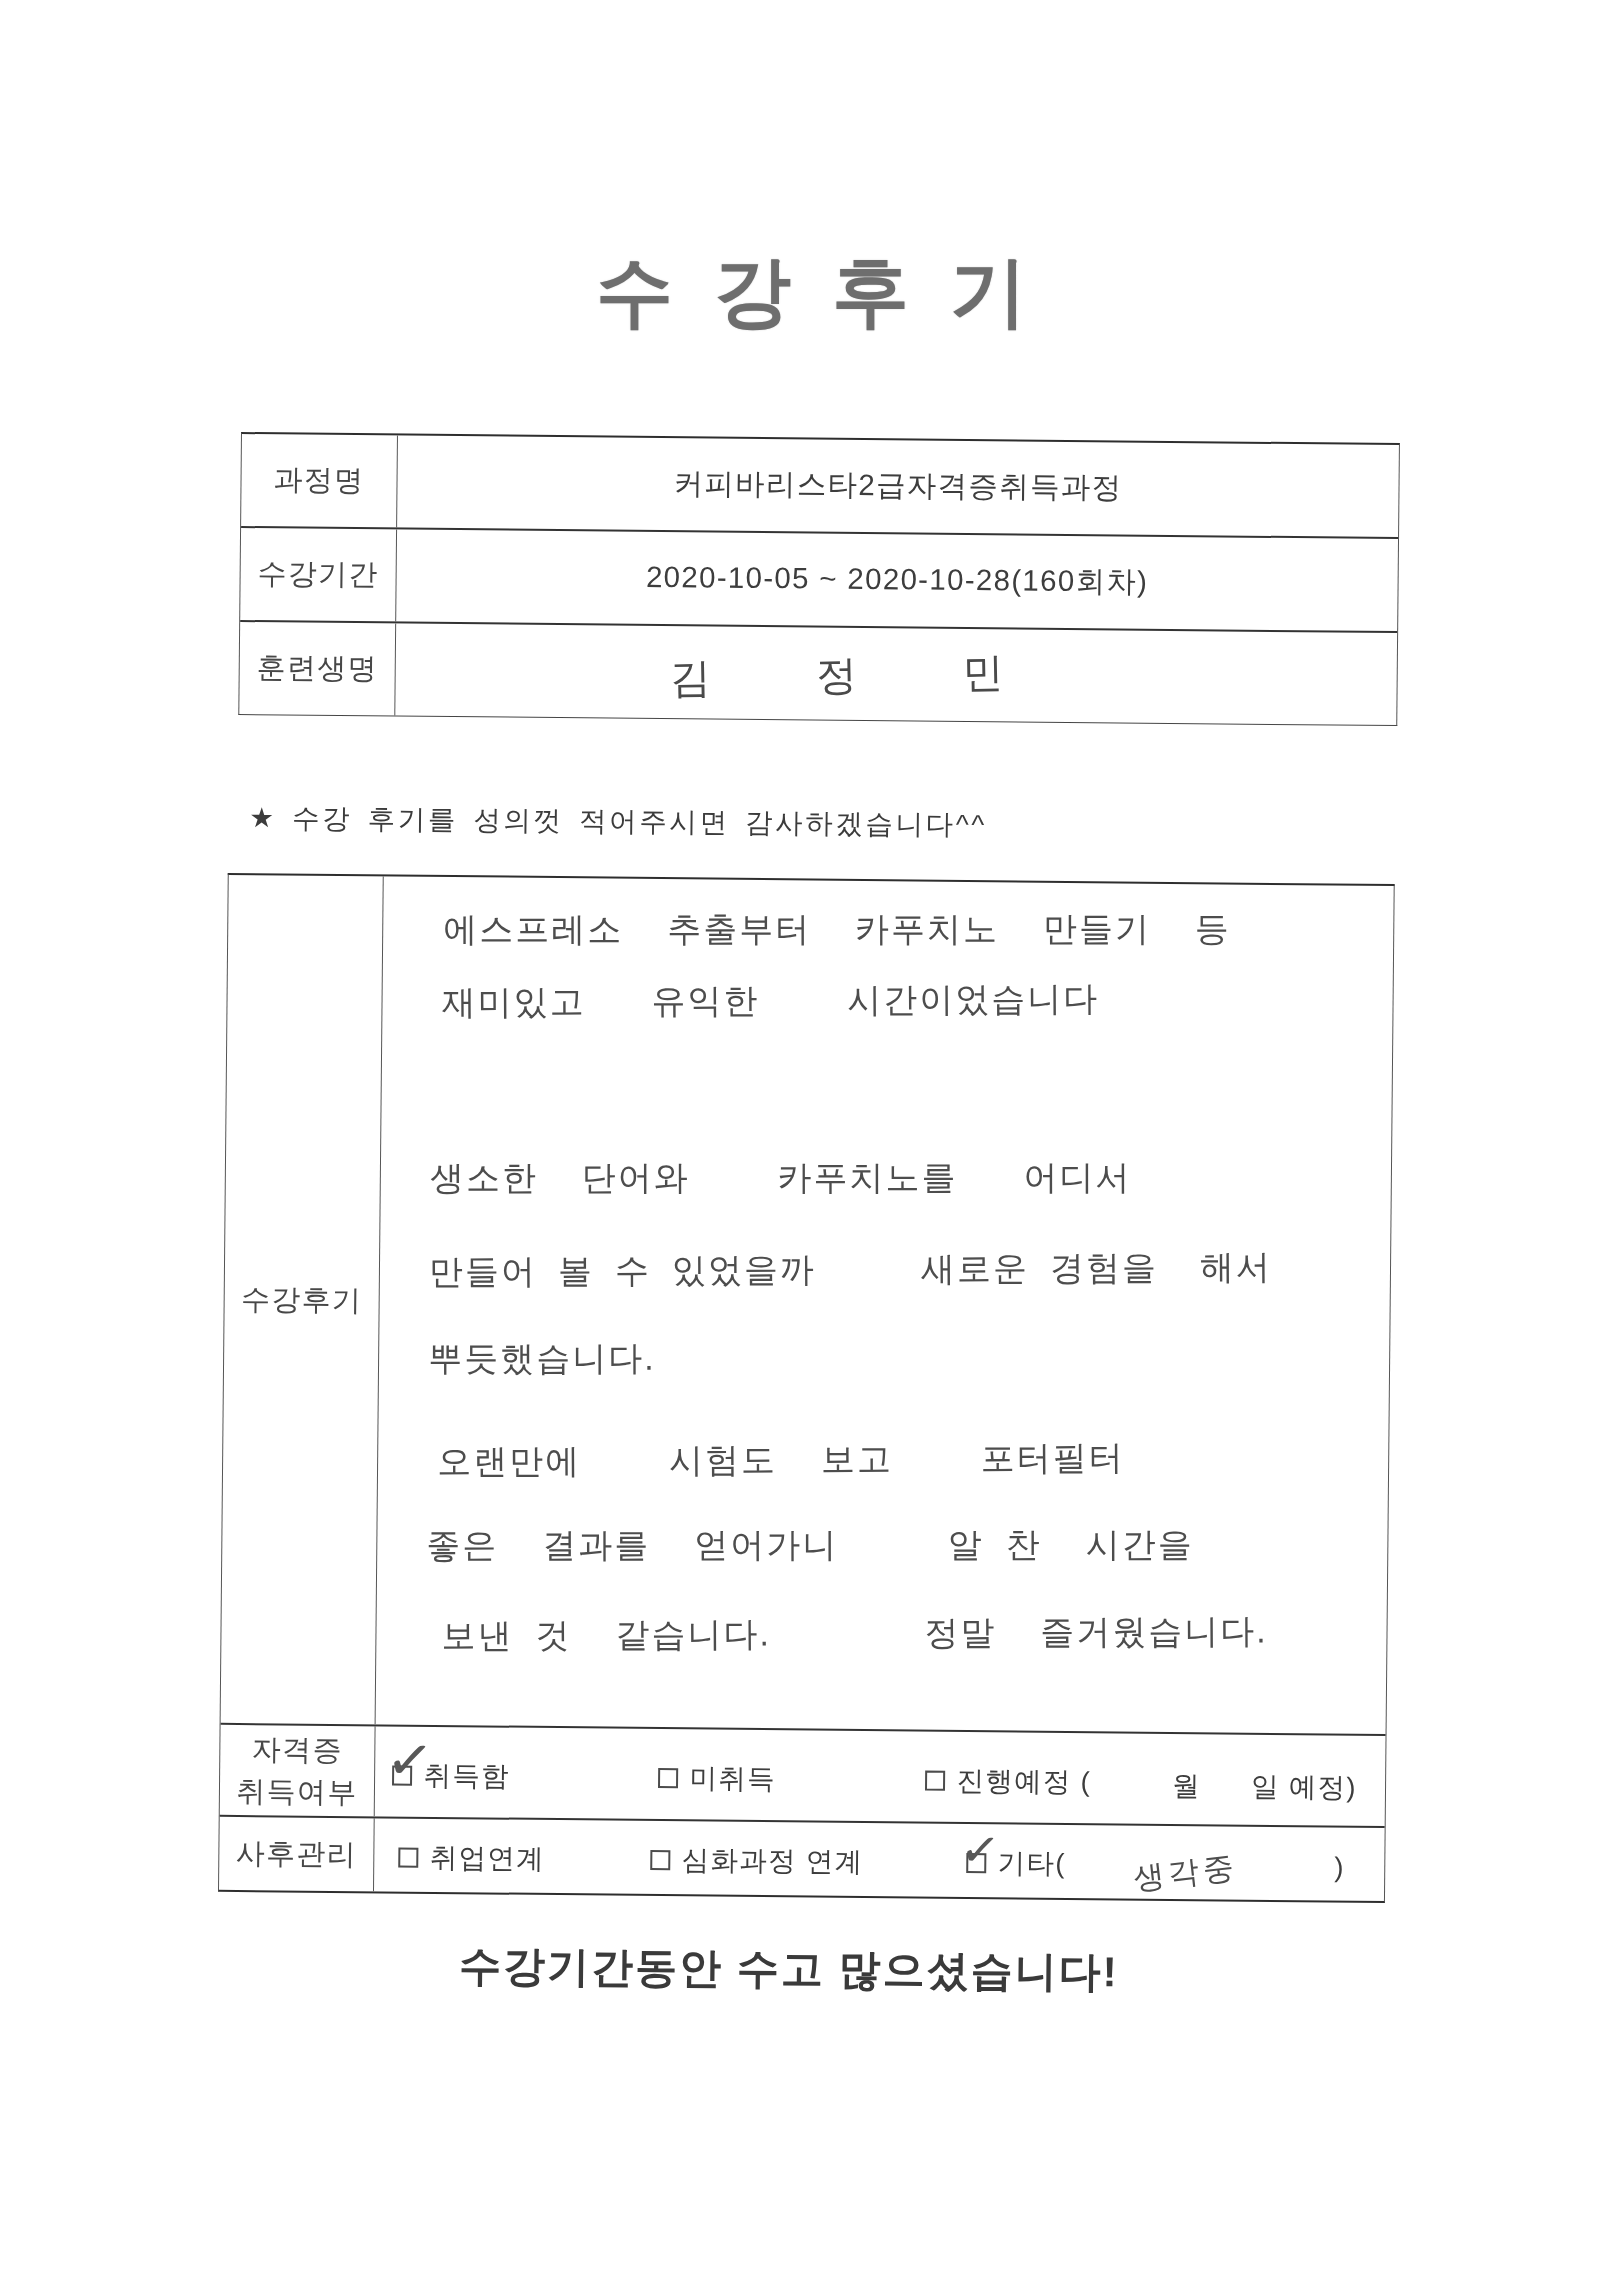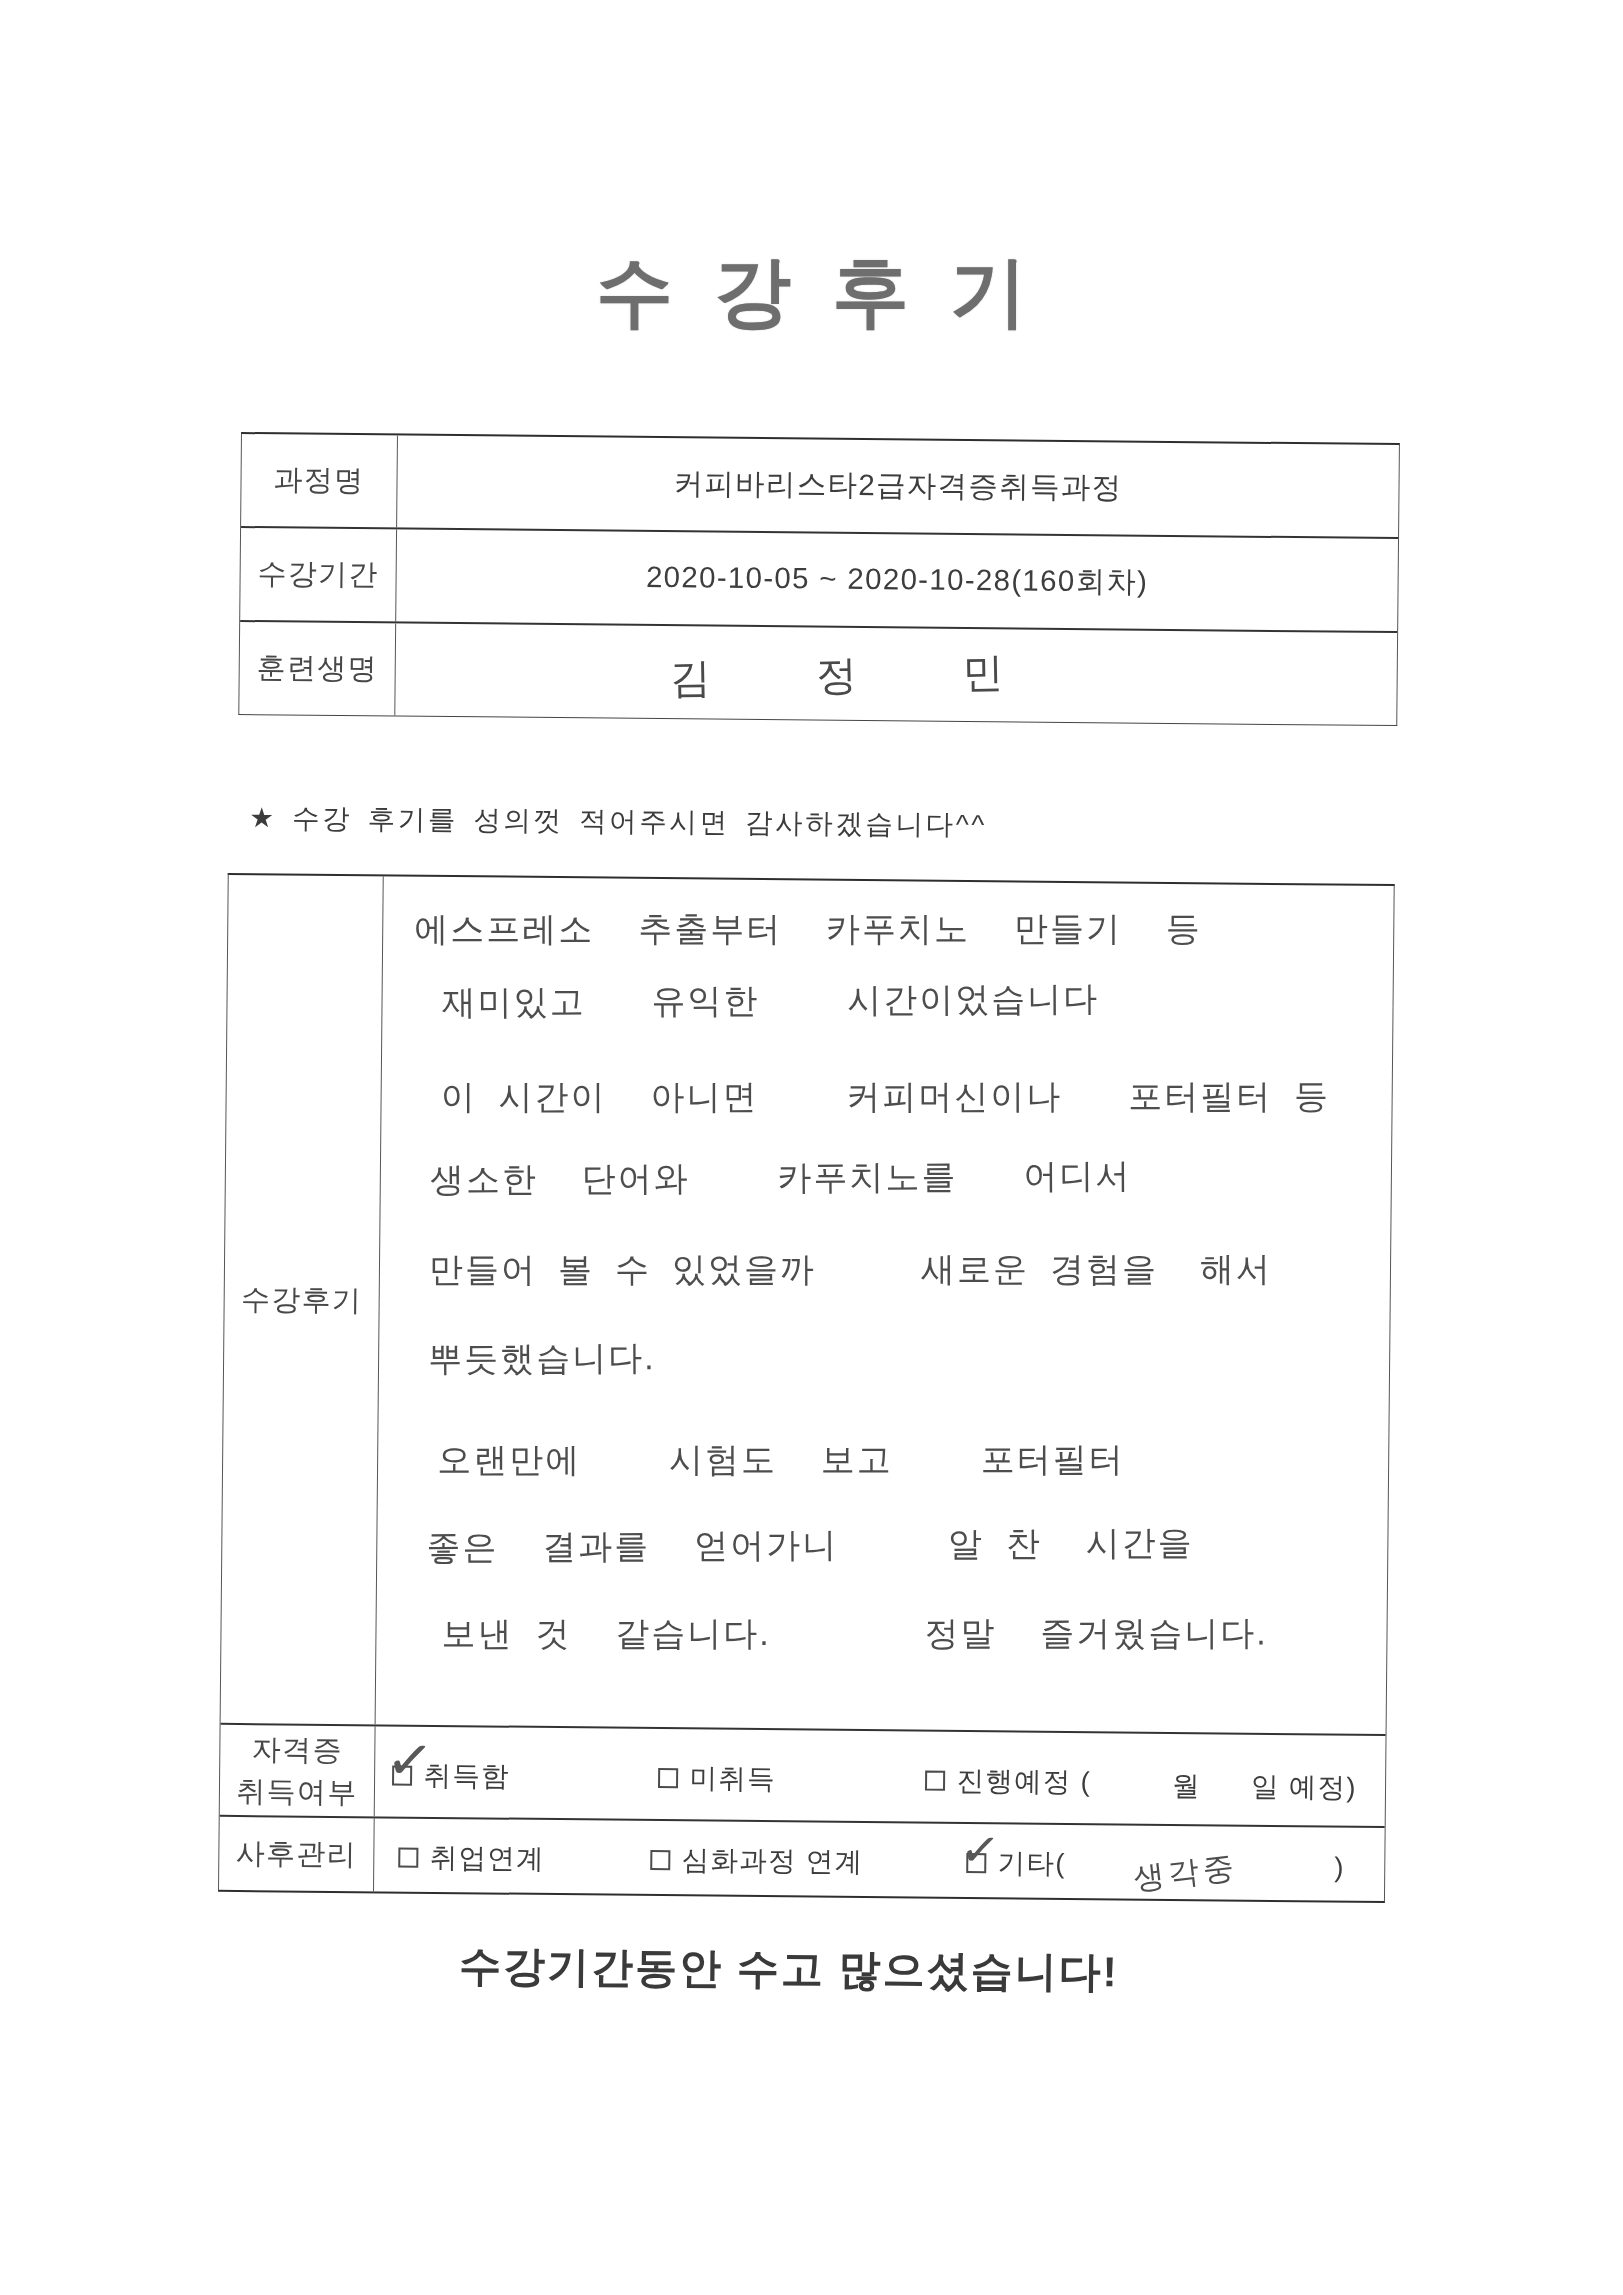--- a/index.html
+++ b/index.html
@@ -124,23 +124,22 @@
       </div>
     </div>
 
     <div class="note">★  수강 후기를 성의껏 적어주시면  감사하겠습니다^^</div>
 
     <div class="review-table">
 
       <div class="rt-row row-review">
         <div class="rt-label">수강후기</div>
         <div class="rt-content">
-          <div class="hw" style="left:31px;  top:31px;">에스프레소  추출부터  카푸치노  만들기  등</div>
+          <div class="hw" style="left:60px;  top:31px;">에스프레소  추출부터  카푸치노  만들기  등</div>
           <div class="hw" style="left:59px;  top:103px;">재미있고   유익한    시간이었습니다</div>
-          <div class="hw" style="left:59px;  top:198px;">이 시간이  아니면    커피머신이나   포터필터 등</div>
           <div class="hw" style="left:49px;  top:280px;">생소한  단어와    카푸치노를   어디서</div>
           <div class="hw" style="left:49px;  top:372px;font-family:Liberation Serif, serif;">만들어 볼 수 있었을까     새로운 경험을  해서</div>
           <div class="hw" style="left:49px;  top:463px;">뿌듯했습니다.</div>
           <div class="hw" style="left:59px;  top:562px;">오랜만에    시험도  보고    포터필터</div>
           <div class="hw" style="left:49px;  top:647px;">좋은  결과를  얻어가니     알 찬  시간을</div>
           <div class="hw" style="left:65px; top:735px;text-align:right;">보낸 것  같습니다.       정말  즐거웠습니다.</div>
         </div>
       </div>
 
       <div class="rt-row row-cert">

